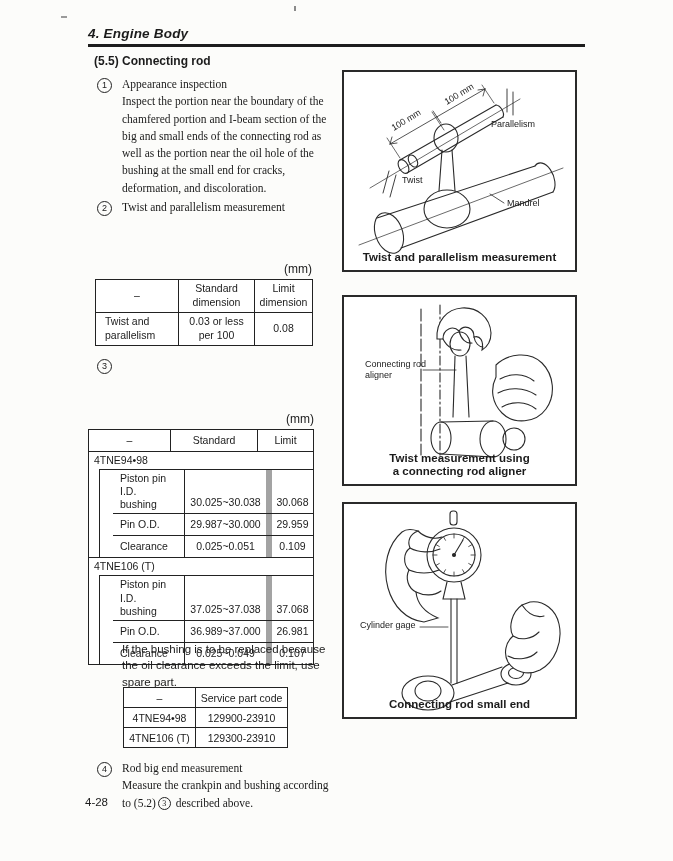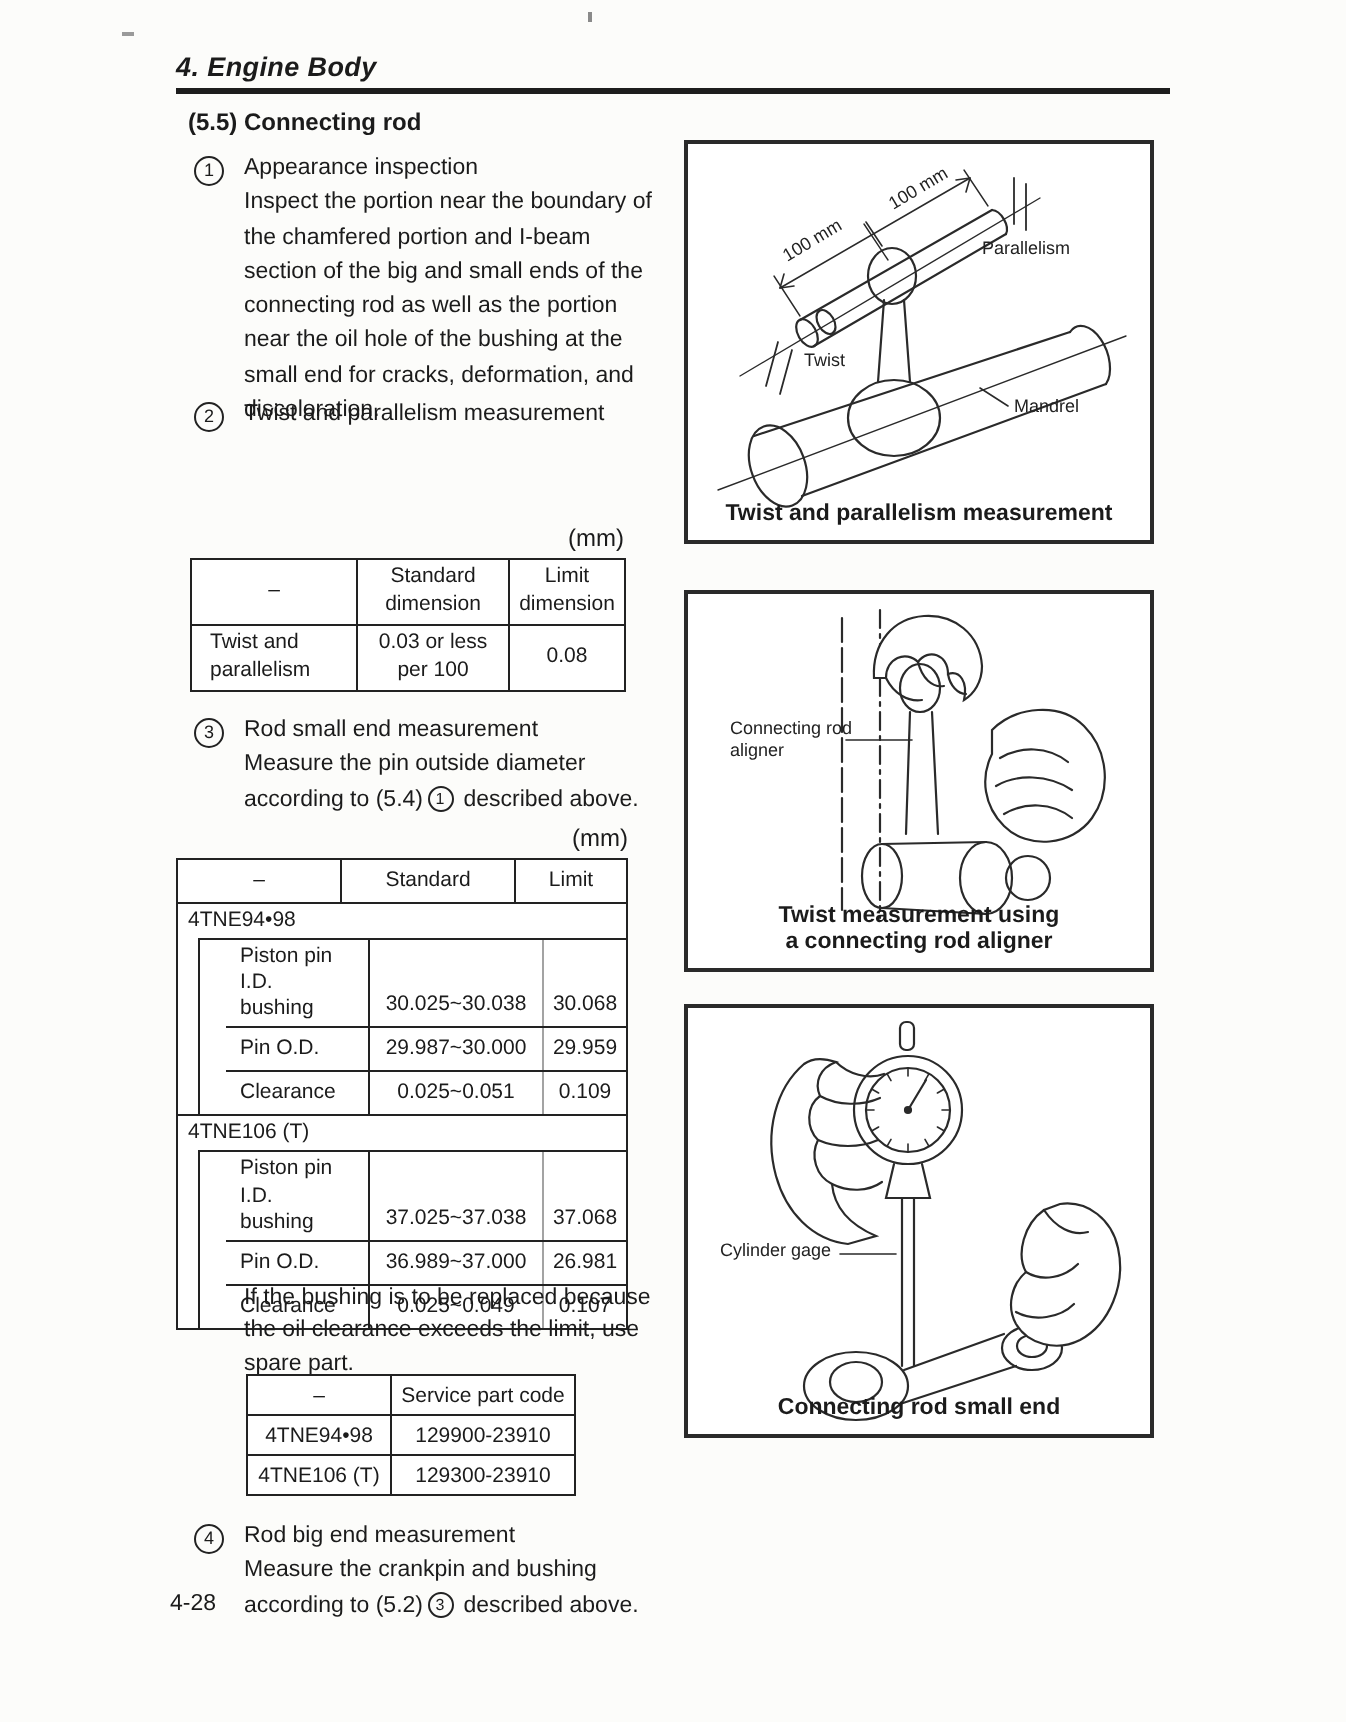--- a/index.html
+++ b/index.html
@@ -12,21 +12,21 @@
   .hdr-rule{position:absolute;left:88px;top:44px;width:497px;height:3px;background:#1d1d1d;}
   .scan-mark-a{position:absolute;left:294px;top:6px;width:2px;height:5px;background:#8a8a8a;}
   .scan-mark-b{position:absolute;left:61px;top:16px;width:6px;height:2px;background:#9a9a9a;}
 
   .section-title{position:absolute;left:94px;top:54px;font-size:12px;font-weight:bold;}
 
   
   .item{position:absolute;left:97px;width:238px;display:flex;gap:10px;font-size:11.5px;line-height:1.5;}
   .num-circle{flex:0 0 auto;width:13px;height:13px;border:1px solid #222;border-radius:50%;
               font-size:9px;line-height:13px;text-align:center;margin-top:2px;}
-  .item .content{width:210px;}
+  .item .content{width:210px;font-family:Liberation Serif, serif;}
   .inline-circle{display:inline-block;width:11px;height:11px;border:1px solid #222;border-radius:50%;
                  font-size:8px;line-height:11px;text-align:center;vertical-align:1px;margin:0 2px;}
 
   .mm-label{position:absolute;font-size:12px;text-align:right;}
   .mm-1{left:95px;width:217px;top:262px;}
   .mm-2{left:88px;width:226px;top:412px;}
 
   
   .tbl1{position:absolute;left:95px;top:279px;width:218px;border:1.5px solid #222;background:#fff;
         font-size:10.5px;line-height:1.3;box-sizing:border-box;}
@@ -45,21 +45,21 @@
   .tbl2 .hdr .cell{height:21px;display:flex;align-items:center;justify-content:center;}
   .tbl2 .hdr .cell.c1,.tbl2 .hdr .cell.c2{border-right:1px solid #222;}
   .tbl2 .group-label{height:17px;display:flex;align-items:center;padding-left:5px;}
   .tbl2 .group2{border-top:1.5px solid #222;}
   .tbl2 .inner{margin-left:10px;border-left:1px solid #222;border-top:1px solid #222;padding-left:13px;}
   .tbl2 .irow{display:grid;grid-template-columns:72px 87px 1fr;border-bottom:1px solid #222;}
   .tbl2 .irow:last-child{border-bottom:none;}
   .tbl2 .irow .cell{display:flex;align-items:center;justify-content:center;text-align:center;
                     padding:2px 2px;box-sizing:border-box;min-height:21px;}
   .tbl2 .irow .cell.c1{justify-content:flex-start;text-align:left;padding-left:7px;border-right:1px solid #222;}
-  .tbl2 .irow .cell.c2{border-right:1px solid #a3a3a3;}
+  .tbl2 .irow .cell.c2{border-right:6px solid #a3a3a3;}
   .tbl2 .irow.tall .cell{min-height:32px;}
   .tbl2 .irow.tall .cell.c2,.tbl2 .irow.tall .cell.c3{align-items:flex-end;padding-bottom:4px;}
 
   .note{position:absolute;left:122px;top:641px;width:213px;font-size:11.5px;line-height:1.42;}
 
   
   .tbl3{position:absolute;left:123px;top:687px;width:165px;border:1.5px solid #222;background:#fff;
         font-size:10.5px;box-sizing:border-box;}
   .tbl3 .trow{display:grid;grid-template-columns:72px 1fr;}
   .tbl3 .trow .cell{height:19px;display:flex;align-items:center;justify-content:center;}
@@ -128,24 +128,20 @@
       <div class="cell c1 pre">Twist and
 parallelism</div>
       <div class="cell c2 pre">0.03 or less
 per 100</div>
       <div class="cell c3 pre">0.08</div>
     </div>
   </div>
 
   <div class="item" style="top:357px;">
     <span class="num-circle">3</span>
-    <div class="content">
-      <div>Rod small end measurement</div>
-      <div><span>Measure the pin outside diameter according to (5.4)</span><span class="inline-circle">1</span><span> described above.</span></div>
-    </div>
   </div>
 
   <div class="mm-label mm-2">(mm)</div>
 
   <div class="tbl2">
     <div class="hdr">
       <div class="cell c1">–</div>
       <div class="cell c2">Standard</div>
       <div class="cell c3">Limit</div>
     </div>

